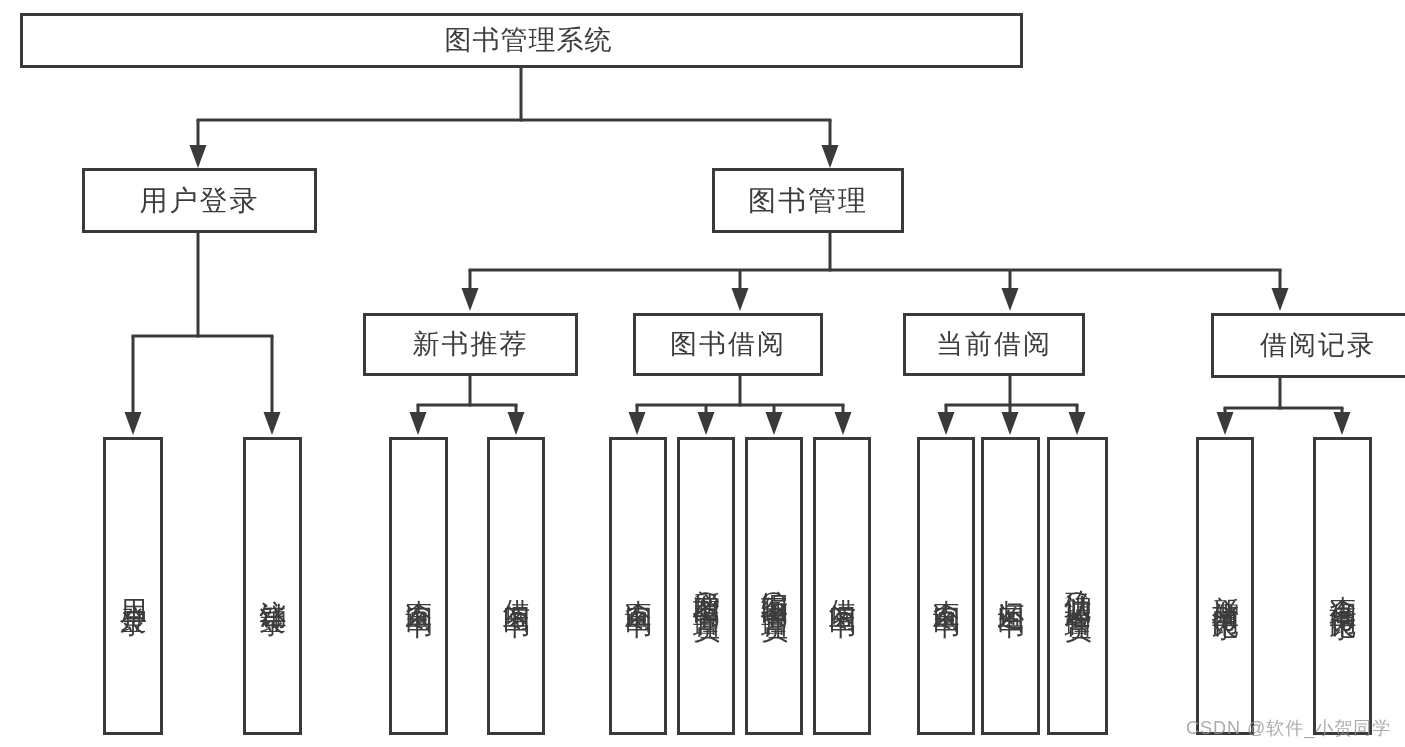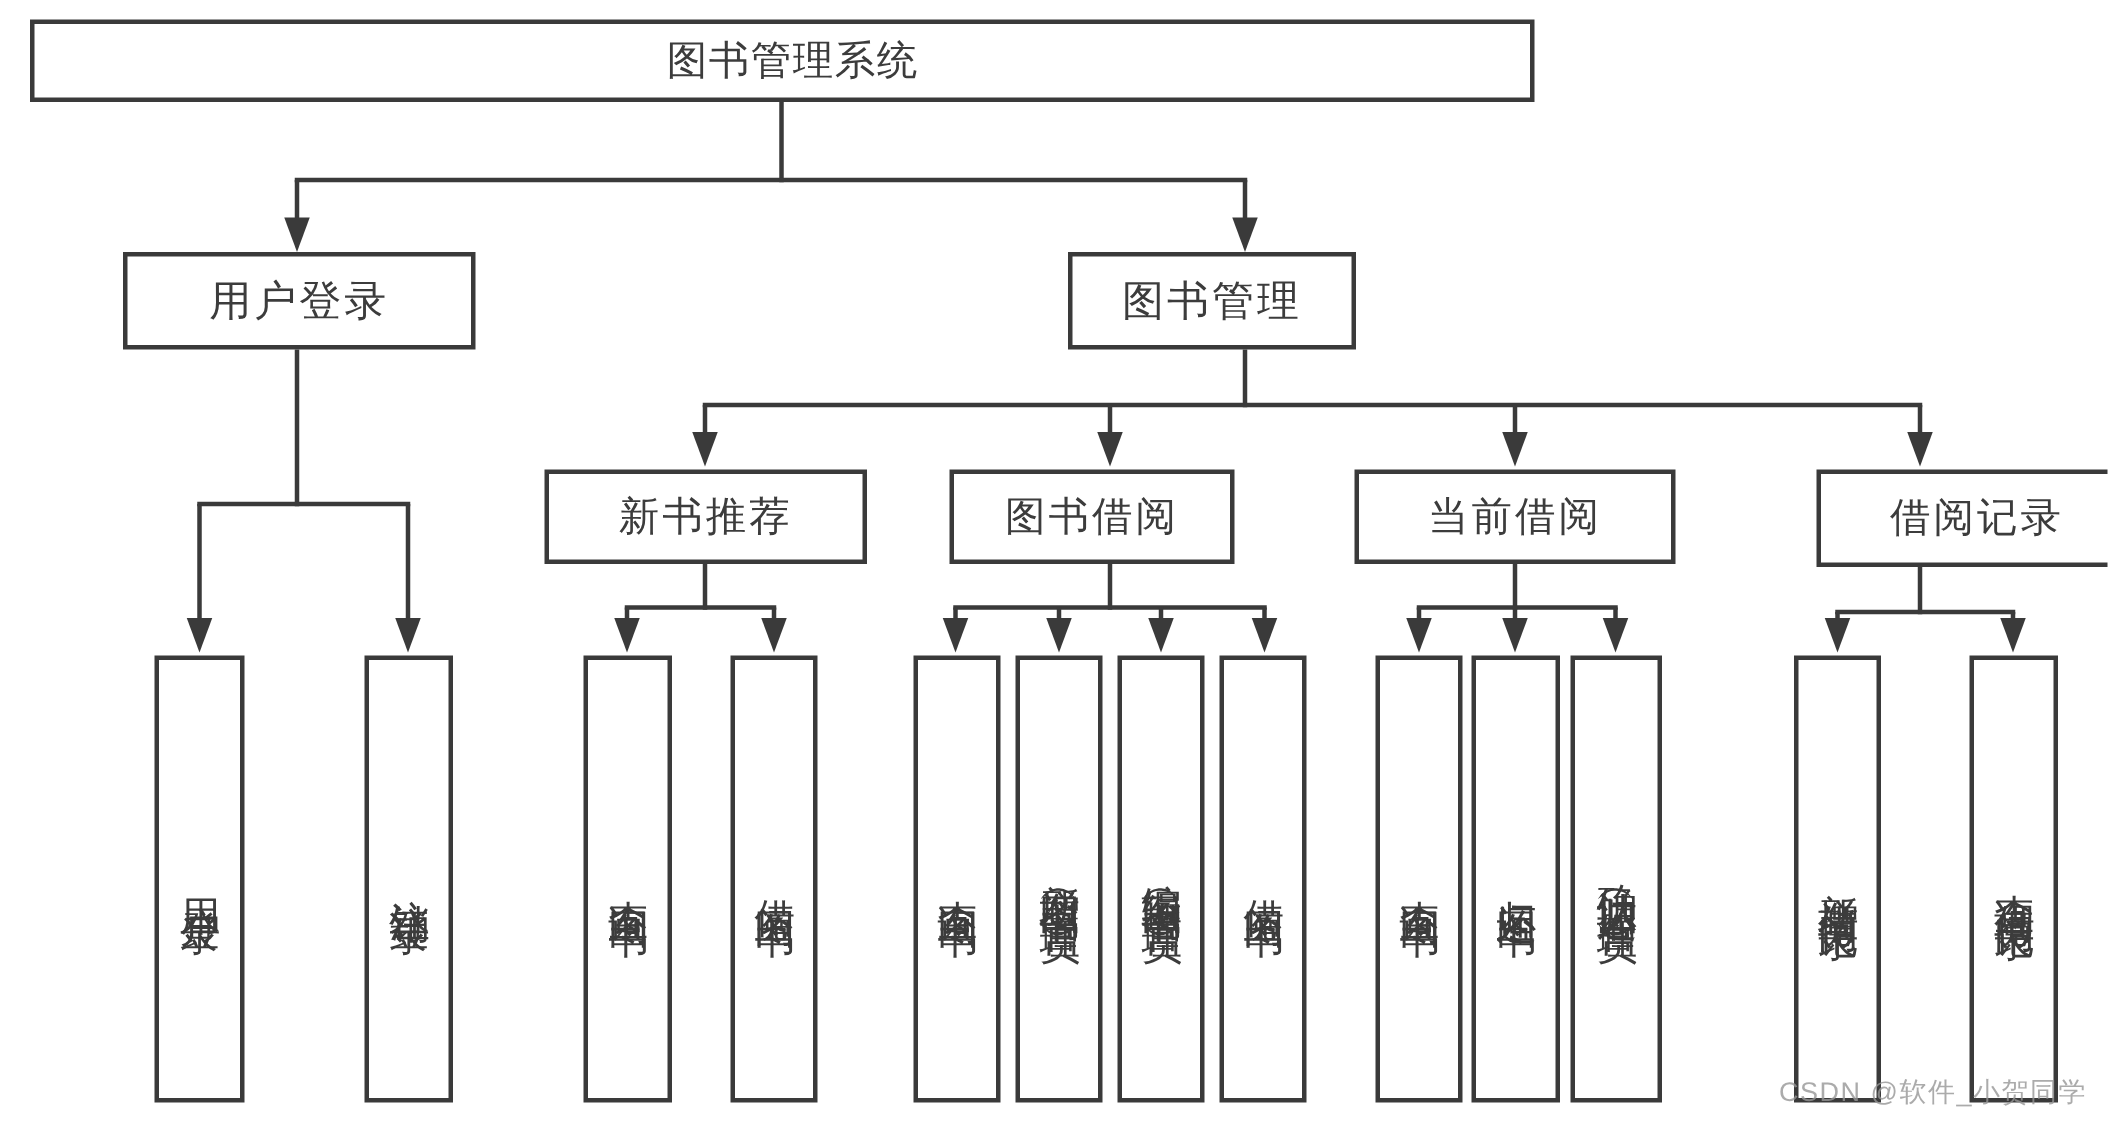--- a/index.html
+++ b/index.html
@@ -110,21 +110,21 @@
   <div class="box lv2" style="left:712px;top:168px;width:192px;height:65px">
     <span class="h-text">图书管理</span>
   </div>
 
   <div class="box lv3" style="left:363px;top:313px;width:215px;height:63px">
     <span class="h-text">新书推荐</span>
   </div>
   <div class="box lv3" style="left:633px;top:313px;width:190px;height:63px">
     <span class="h-text">图书借阅</span>
   </div>
-  <div class="box lv3" style="left:903px;top:313px;width:214px;height:63px">
+  <div class="box lv3" style="left:903px;top:313px;width:182px;height:63px">
     <span class="h-text">当前借阅</span>
   </div>
   <div class="box lv3" style="left:1211px;top:313px;width:214px;height:65px">
     <span class="h-text">借阅记录</span>
   </div>
 
   <div class="box leaf" style="left:103px;top:437px;width:60px;height:298px">
     <span class="v-text">用户登录</span>
   </div>
   <div class="box leaf" style="left:243px;top:437px;width:59px;height:298px">

